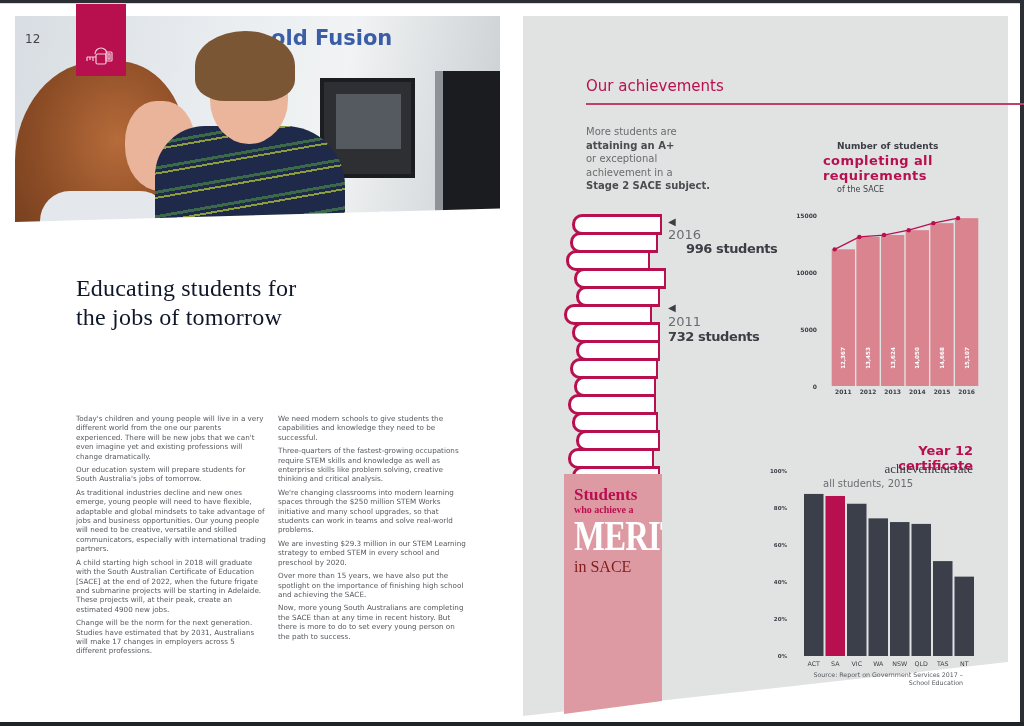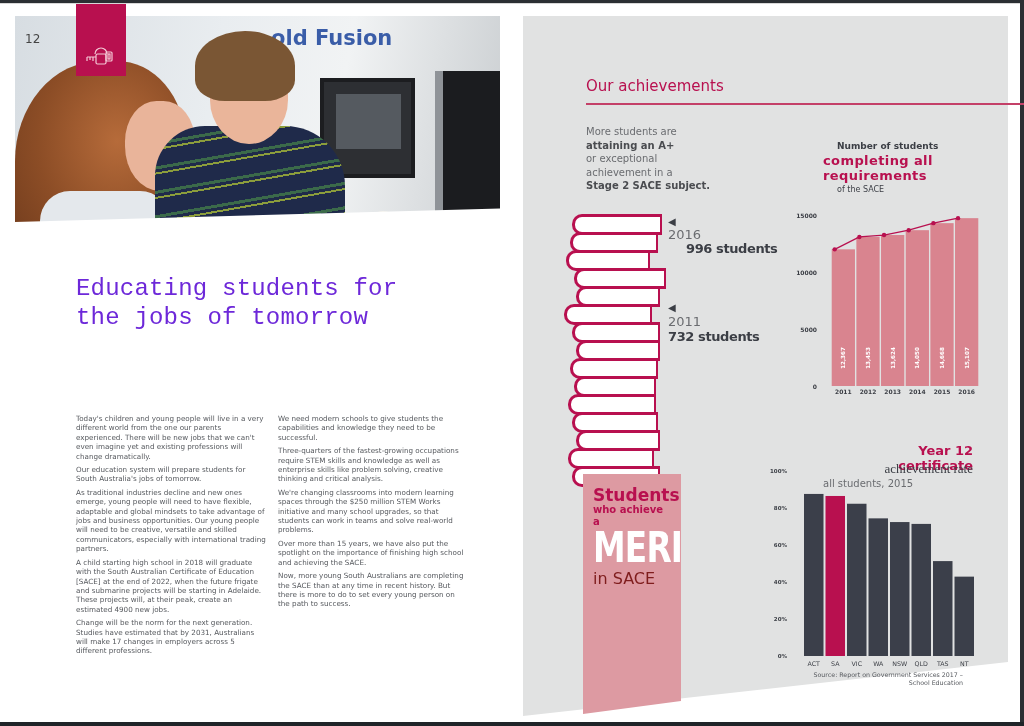--- a/index.html
+++ b/index.html
@@ -18,43 +18,43 @@
   .boy-face { position: absolute; left: 195px; top: 40px; width: 78px; height: 88px; background: #eab59a; border-radius: 40% 40% 50% 50%; }
   .boy-shirt { position: absolute; left: 140px; top: 110px; width: 190px; height: 130px; border-radius: 50px 60px 0 0;
     background: repeating-linear-gradient(170deg, #1f2a4a 0 16px, #3b6a4a 16px 19px, #1f2a4a 19px 22px, #8b9d3c 22px 24px); }
   .printer { position: absolute; left: 305px; top: 62px; width: 95px; height: 100px; background: #2d2f33; border: 4px solid #1c1d20; }
   .printer-in { position: absolute; left: 12px; top: 12px; width: 65px; height: 55px; background: #555a60; }
   .monitor { position: absolute; left: 420px; top: 55px; width: 65px; height: 180px; background: #1b1c1f; border-left: 8px solid #8f9398; }
   .banner-text { position: absolute; left: 256px; top: 10px; font-size: 21px; font-weight: bold; color: #3a5da8; }
   .egg { position: absolute; left: 350px; top: 195px; width: 36px; height: 40px; background: #f3f0ea; border-radius: 50% 50% 40% 40%; }
   .photo-page-num { left: 10px; top: 16px; position: absolute; }
   .icon-tab { position: absolute; left: 76px; top: 0px; width: 50px; height: 72px; background: #b8104f; display: flex; align-items: flex-end; justify-content: center; padding-bottom: 10px; }
-  .headline { position: absolute; left: 76px; top: 270px; font-size: 24px; line-height: 29px; color: #6d28d9; font-family: Liberation Mono, monospace; letter-spacing: 0.2px; }
+  .headline { position: absolute; left: 76px; top: 270px; font-size: 24px; line-height: 29px; color: #0f172a; font-family: Liberation Serif, serif; letter-spacing: 0.2px; }
   .lede { position: absolute; left: 76px; top: 349px; width: 400px; font-size: 13.5px; line-height: 17px; color: #5b5d61; }
   .col { position: absolute; top: 410px; width: 190px; font-size: 7.2px; line-height: 9.4px; color: #55585d; }
   .col p { margin-bottom: 4px; }
   .col1 { left: 76px; }
   .col2 { left: 278px; }
 
   .right-page { position: absolute; left: 523px; top: 12px; width: 531px; height: 707px; overflow: hidden; }
   .gray-panel { position: absolute; left: 0; top: 0; width: 485px; height: 700px; background: #e1e2e2;
     clip-path: polygon(0 0, 100% 0, 100% 646px, 0 700px); }
   .rp-page-num { right: 8px; top: 11px; }
   .ach-title { position: absolute; left: 63px; top: 61px; font-size: 15px; color: #b8104f; }
   .ach-rule { position: absolute; left: 63px; top: 87px; width: 440px; height: 1.5px; background: #c44068; }
   .ach-desc { position: absolute; left: 63px; top: 109px; font-size: 10px; line-height: 13.5px; color: #6a6c70; }
   .ach-desc b { color: #4a4c50; }
   .books { position: absolute; left: 39px; top: 198px; width: 100px; height: 270px; }
   .book { position: absolute; height: 21px; border: 3px solid #b8104f; border-right: none; border-radius: 10px 0 0 10px; background: #fff; }
   .book::after { content: ""; position: absolute; right: -2px; top: -3px; width: 2px; height: 21px; background: #b8104f; }
   .book-mark { position: absolute; font-size: 10px; color: #3b3e45; }
   .bm-year { position: absolute; font-size: 13px; color: #6a6c70; }
   .bm-count { position: absolute; font-size: 13px; font-weight: bold; color: #3b3e45; letter-spacing: -0.4px; }
-  .merit-box { position: absolute; left: 60px; top: 458px; width: 98px; height: 240px; background: #dd9aa2;
-    clip-path: polygon(0 0, 100% 0, 100% 227px, 0 240px); padding: 12px 8px 0 10px; }
+  .merit-box { position: absolute; left: 41px; top: 458px; width: 98px; height: 240px; background: #dd9aa2;
+    clip-path: polygon(0 0, 100% 0, 100% 227px, 0 240px); padding: 12px 8px 0 10px; font-family: Liberation Serif, serif; }
   .merit-1 { font-size: 17px; line-height: 18px; font-weight: bold; color: #b8104f; }
   .merit-2 { font-size: 10px; line-height: 12px; color: #b8104f; font-weight: bold; }
   .merit-3 { font-size: 42px; line-height: 40px; color: #ffffff; font-weight: bold; transform: scaleX(0.78); transform-origin: left; letter-spacing: -1px; }
   .merit-4 { font-size: 16px; line-height: 21px; color: #7f1d1d; }
 
   .c1-title1 { position: absolute; left: 314px; top: 125px; font-size: 9px; font-weight: bold; color: #3b3e45; }
   .c1-title2 { position: absolute; left: 300px; top: 137px; font-size: 13px; line-height: 15px; font-weight: bold; color: #b8104f; letter-spacing: 0.4px; }
   .c1-title3 { position: absolute; left: 314px; top: 169px; font-size: 8px; font-weight: normal; color: #3b3e45; }
   .chart1 { position: absolute; left: 258px; top: 180px; width: 200px; height: 200px; }
   .chart2 { position: absolute; left: 230px; top: 445px; width: 250px; height: 225px; }
@@ -110,20 +110,21 @@
       <p>Today's children and young people will live in a very different world from the one our parents experienced. There will be new jobs that we can't even imagine yet and existing professions will change dramatically.</p>
       <p>Our education system will prepare students for South Australia's jobs of tomorrow.</p>
       <p>As traditional industries decline and new ones emerge, young people will need to have flexible, adaptable and global mindsets to take advantage of jobs and business opportunities. Our young people will need to be creative, versatile and skilled communicators, especially with international trading partners.</p>
       <p>A child starting high school in 2018 will graduate with the South Australian Certificate of Education [SACE] at the end of 2022, when the future frigate and submarine projects will be starting in Adelaide. These projects will, at their peak, create an estimated 4900 new jobs.</p>
       <p>Change will be the norm for the next generation. Studies have estimated that by 2031, Australians will make 17 changes in employers across 5 different professions.</p>
     </div>
     <div class="col col2">
       <p>We need modern schools to give students the capabilities and knowledge they need to be successful.</p>
       <p>Three-quarters of the fastest-growing occupations require STEM skills and knowledge as well as enterprise skills like problem solving, creative thinking and critical analysis.</p>
       <p>We're changing classrooms into modern learning spaces through the $250 million STEM Works initiative and many school upgrades, so that students can work in teams and solve real-world problems.</p>
+      <p>We are investing $29.3 million in our STEM Learning strategy to embed STEM in every school and preschool by 2020.</p>
       <p>Over more than 15 years, we have also put the spotlight on the importance of finishing high school and achieving the SACE.</p>
       <p>Now, more young South Australians are completing the SACE than at any time in recent history. But there is more to do to set every young person on the path to success.</p>
     </div>
   </div>
 
   <div class="right-page">
     <div class="gray-panel"></div>
     <span class="page-num rp-page-num">13</span>
 
     <div class="ach-title">Our achievements</div>

